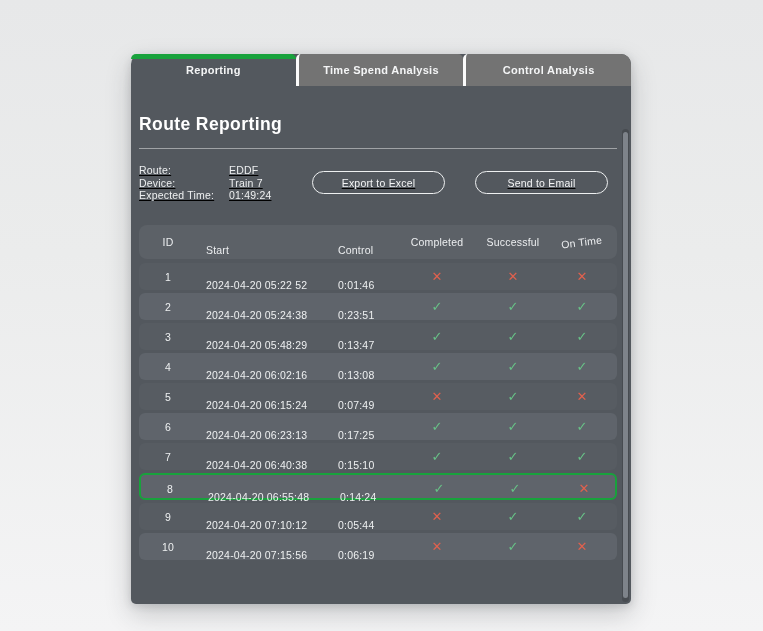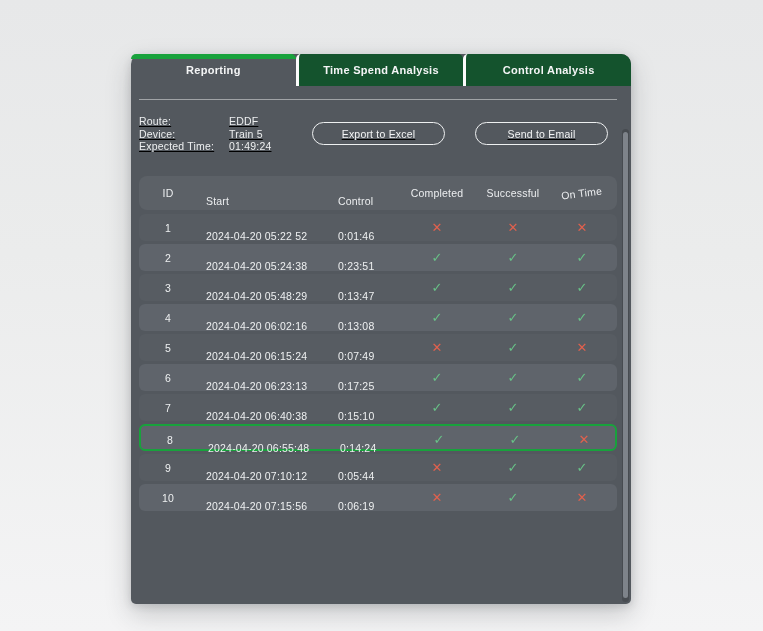--- a/index.html
+++ b/index.html
@@ -20,21 +20,21 @@
     position:absolute;left:131px;top:54px;width:500px;height:550px;
     background:var(--panel);
     border-radius:10px 10px 5px 5px;
     box-shadow:0 10px 26px rgba(40,45,50,.22), 0 2px 8px rgba(40,45,50,.16);
   }
   
   .tabs{display:flex;height:32px;}
   .tab{
     flex:1;display:flex;align-items:center;justify-content:center;
     font-size:11px;font-weight:700;color:#f4f5f6;letter-spacing:.3px;
-    background:#14532d;position:relative;cursor:default;
+    background:#737373;position:relative;cursor:default;
     border-top-left-radius:5px;border-top-right-radius:5px;
   }
   .tab + .tab{border-left:3px solid #fbfbfb;}
   .tab:first-child{border-top-left-radius:10px;}
   .tab:last-child{border-top-right-radius:10px;}
   .tab.active{background:transparent;}
   .tab.active::before{
     content:"";position:absolute;top:0;left:0;right:0;height:5px;
     background:var(--accent);border-radius:9px 9px 0 0;
   }
@@ -84,28 +84,29 @@
     <div class="tab">
       <span>Time Spend Analysis</span>
     </div>
     <div class="tab">
       <span>Control Analysis</span>
     </div>
   </div>
 
   <div class="content">
 
+    <div class="page-title">Route Reporting</div>
     <hr class="divider">
 
     <div class="meta-row">
       <div class="info-grid">
         <span>Route:</span>
         <span>EDDF</span>
         <span>Device:</span>
-        <span>Train 5</span>
+        <span>Train 7</span>
         <span>Expected Time:</span>
         <span>01:49:24</span>
       </div>
       <div class="btn-group">
         <button class="btn">Export to Excel</button>
         <button class="btn">Send to Email</button>
       </div>
     </div>
 
     <div class="table">

